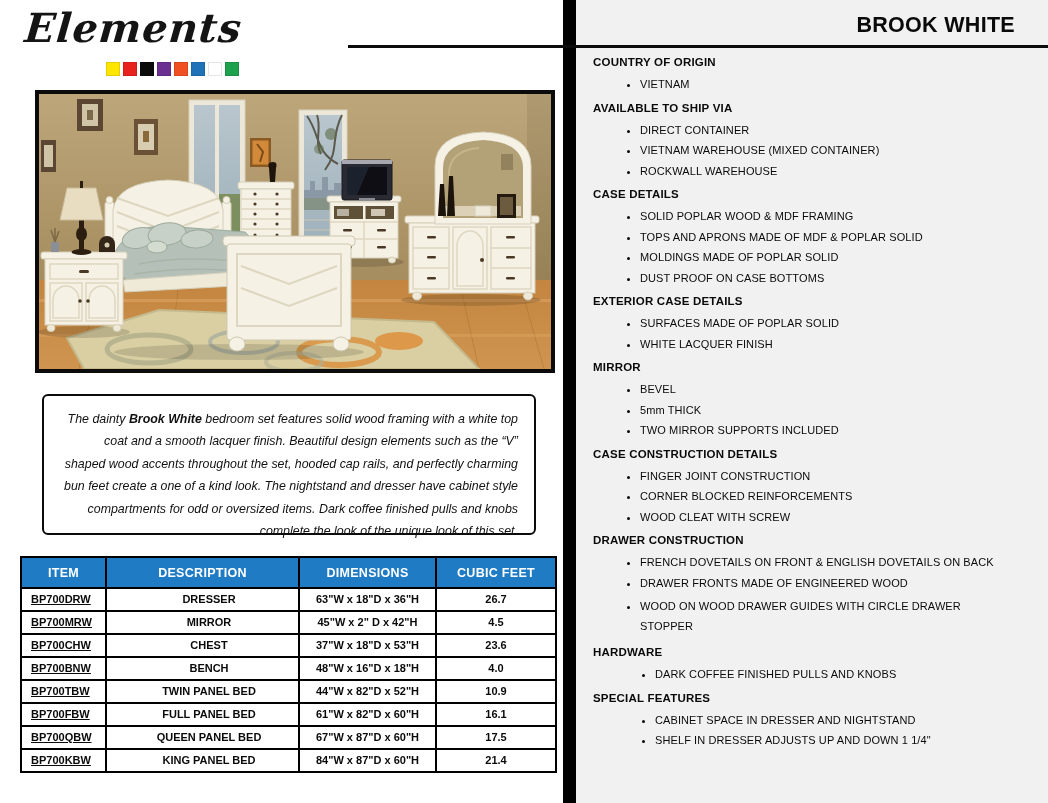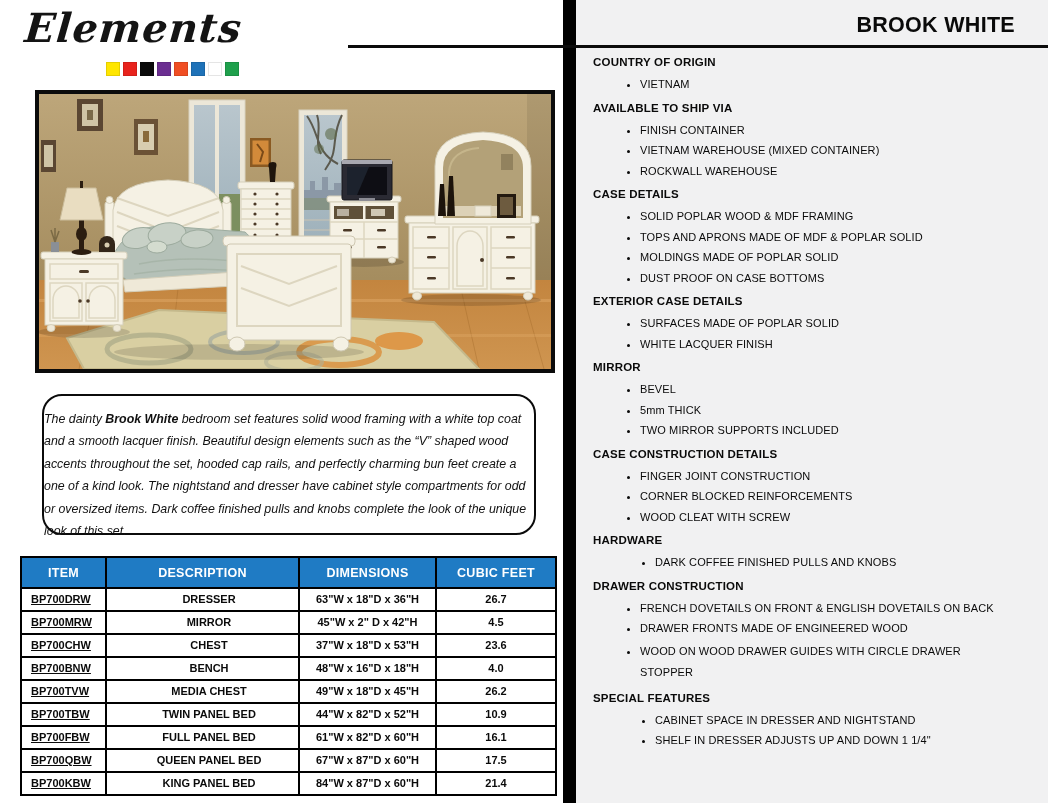--- a/index.html
+++ b/index.html
@@ -28,21 +28,21 @@
   }
   .logo-squares{position:absolute;left:106px;top:62px;display:flex;gap:3px;}
   .sq{width:14px;height:14px;box-shadow:inset 0 0 0 1px rgba(0,0,0,.10);}
   .photo-frame{
     position:absolute;left:35px;top:90px;width:520px;height:283px;
     border:4px solid #0b0b0b;box-sizing:border-box;background:#b09a6e;
   }
   .photo-frame svg{display:block;width:100%;height:100%;}
   .desc-box{
     position:absolute;left:42px;top:394px;width:494px;height:141px;box-sizing:border-box;
-    border:2.5px solid #0b0b0b;border-radius:20px;padding:12px 0 0;text-align:left;
+    border:2.5px solid #0b0b0b;border-radius:6px;padding:12px 16px 0;text-align:right;
   }
   .desc-text{font-size:12.4px;font-style:italic;line-height:22.4px;color:#111;margin:0;}
   .desc-text b{font-weight:bold;}
   
   table.spec-table{position:absolute;left:20px;top:556px;width:535px;border-collapse:collapse;table-layout:fixed;}
   .spec-table th,.spec-table td{border:2px solid #000;overflow:hidden;white-space:nowrap;}
   .spec-table thead th{height:27px;color:#fff;font-size:12.5px;font-weight:bold;letter-spacing:.3px;text-align:center;}
   .spec-table td{height:21px;line-height:21px;font-size:11px;font-weight:bold;padding:0;}
   td.c-item{padding-left:9px;text-decoration:underline;}
   td.c-desc{padding-left:13px;text-align:center;}
@@ -59,21 +59,21 @@
 <div class="specs">
   <div class="sec">
     <div class="sec-h">COUNTRY OF ORIGIN</div>
     <ul class="sec-list">
       <li>VIETNAM</li>
     </ul>
   </div>
   <div class="sec">
     <div class="sec-h">AVAILABLE TO SHIP VIA</div>
     <ul class="sec-list">
-      <li>FINISH CONTAINER</li>
+      <li>DIRECT CONTAINER</li>
       <li>VIETNAM WAREHOUSE (MIXED CONTAINER)</li>
       <li>ROCKWALL WAREHOUSE</li>
     </ul>
   </div>
   <div class="sec">
     <div class="sec-h">CASE DETAILS</div>
     <ul class="sec-list">
       <li>SOLID POPLAR WOOD &amp; MDF FRAMING</li>
       <li>TOPS AND APRONS MADE OF MDF &amp; POPLAR SOLID</li>
       <li>MOLDINGS MADE OF POPLAR SOLID</li>
@@ -97,31 +97,31 @@
   </div>
   <div class="sec">
     <div class="sec-h">CASE CONSTRUCTION DETAILS</div>
     <ul class="sec-list">
       <li>FINGER JOINT CONSTRUCTION</li>
       <li>CORNER BLOCKED REINFORCEMENTS</li>
       <li>WOOD CLEAT WITH SCREW</li>
     </ul>
   </div>
   <div class="sec">
+    <div class="sec-h">DRAWER CONSTRUCTION</div>
+    <ul class="sec-list">
+      <li>FRENCH DOVETAILS ON FRONT &amp; ENGLISH DOVETAILS ON BACK</li>
+      <li>DRAWER FRONTS MADE OF ENGINEERED WOOD</li>
+      <li class="wrap-narrow">WOOD ON WOOD DRAWER GUIDES WITH CIRCLE DRAWER STOPPER</li>
+    </ul>
+  </div>
+  <div class="sec">
     <div class="sec-h">HARDWARE</div>
     <ul class="sec-list indent2">
       <li>DARK COFFEE FINISHED PULLS AND KNOBS</li>
-    </ul>
-  </div>
-  <div class="sec">
-    <div class="sec-h">DRAWER CONSTRUCTION</div>
-    <ul class="sec-list">
-      <li>FRENCH DOVETAILS ON FRONT &amp; ENGLISH DOVETAILS ON BACK</li>
-      <li>DRAWER FRONTS MADE OF ENGINEERED WOOD</li>
-      <li class="wrap-narrow">WOOD ON WOOD DRAWER GUIDES WITH CIRCLE DRAWER STOPPER</li>
     </ul>
   </div>
   <div class="sec">
     <div class="sec-h">SPECIAL FEATURES</div>
     <ul class="sec-list indent2">
       <li>CABINET SPACE IN DRESSER AND NIGHTSTAND</li>
       <li>SHELF IN DRESSER ADJUSTS UP AND DOWN 1 1/4"</li>
     </ul>
   </div>
 </div>
@@ -393,26 +393,20 @@
       <td class="c-dim">37"W x 18"D x 53"H</td>
       <td class="c-cf">23.6</td>
     </tr>
     <tr>
       <td class="c-item">BP700BNW</td>
       <td class="c-desc">BENCH</td>
       <td class="c-dim">48"W x 16"D x 18"H</td>
       <td class="c-cf">4.0</td>
     </tr>
     <tr>
-      <td class="c-item">BP700TVW</td>
-      <td class="c-desc">MEDIA CHEST</td>
-      <td class="c-dim">49"W x 18"D x 45"H</td>
-      <td class="c-cf">26.2</td>
-    </tr>
-    <tr>
       <td class="c-item">BP700TBW</td>
       <td class="c-desc">TWIN PANEL BED</td>
       <td class="c-dim">44"W x 82"D x 52"H</td>
       <td class="c-cf">10.9</td>
     </tr>
     <tr>
       <td class="c-item">BP700FBW</td>
       <td class="c-desc">FULL PANEL BED</td>
       <td class="c-dim">61"W x 82"D x 60"H</td>
       <td class="c-cf">16.1</td>

